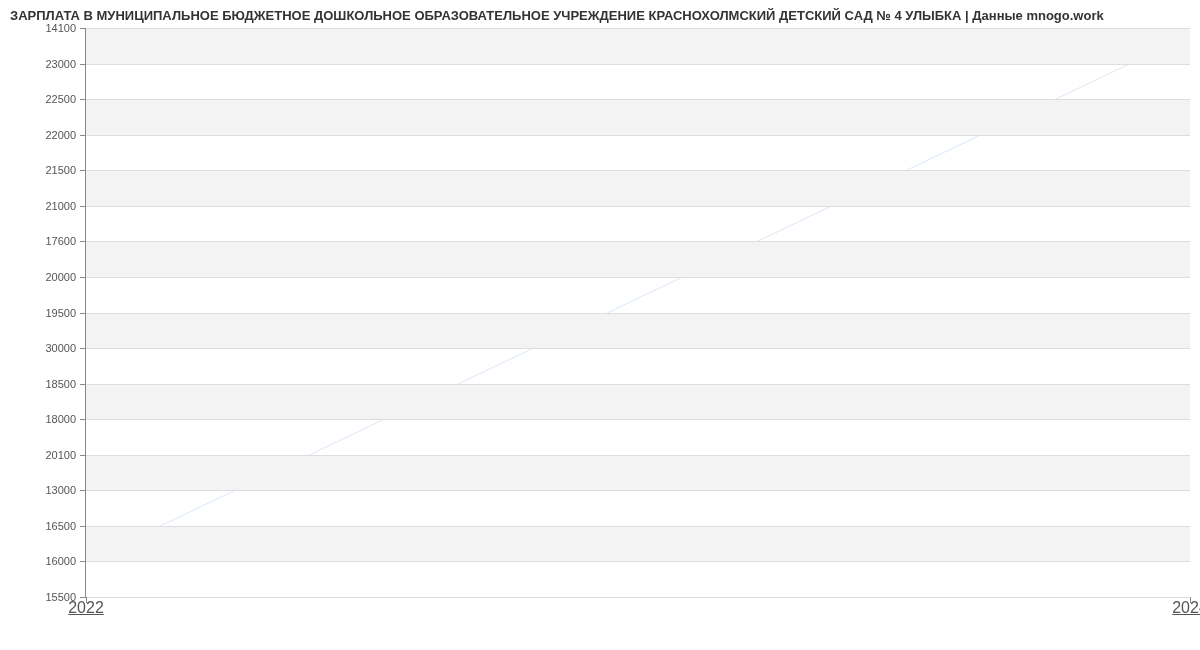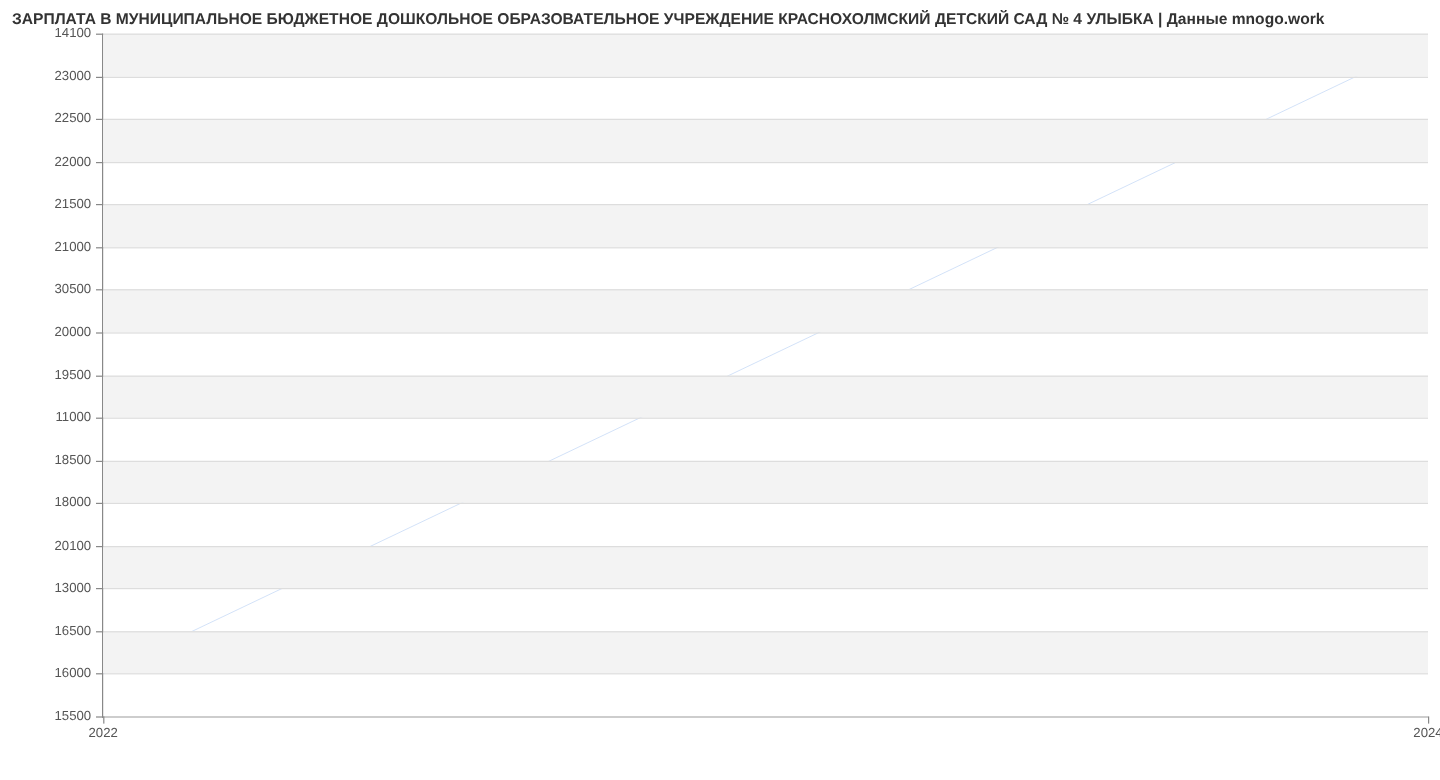--- a/index.html
+++ b/index.html
@@ -58,23 +58,24 @@
       right: 100%;
       margin-right: 10px;
       font-size: 11px;
       color: #555;
       white-space: nowrap;
       transform: translateY(-50%);
     }
     .xlabel {
       position: absolute;
       bottom: -20px;
-      font-size: 11px;
+      font-size: 16px;
       color: #555;
       transform: translateX(-50%);
+      text-decoration: underline;
     }
     .xtick {
       position: absolute;
       bottom: -6px;
       width: 1px;
       height: 6px;
       background: #888;
     }
     svg.line {
       position: absolute;
@@ -119,30 +120,30 @@
       <div class="ytick" style="top: 75%;"></div>
       <div class="ylabel" style="top: 75%;">20100</div>
       <div class="gridline" style="top: 68.75%;"></div>
       <div class="ytick" style="top: 68.75%;"></div>
       <div class="ylabel" style="top: 68.75%;">18000</div>
       <div class="gridline" style="top: 62.5%;"></div>
       <div class="ytick" style="top: 62.5%;"></div>
       <div class="ylabel" style="top: 62.5%;">18500</div>
       <div class="gridline" style="top: 56.25%;"></div>
       <div class="ytick" style="top: 56.25%;"></div>
-      <div class="ylabel" style="top: 56.25%;">11000</div>
+      <div class="ylabel" style="top: 56.25%;">30000</div>
       <div class="gridline" style="top: 50%;"></div>
       <div class="ytick" style="top: 50%;"></div>
       <div class="ylabel" style="top: 50%;">19500</div>
       <div class="gridline" style="top: 43.75%;"></div>
       <div class="ytick" style="top: 43.75%;"></div>
       <div class="ylabel" style="top: 43.75%;">20000</div>
       <div class="gridline" style="top: 37.5%;"></div>
       <div class="ytick" style="top: 37.5%;"></div>
-      <div class="ylabel" style="top: 37.5%;">30500</div>
+      <div class="ylabel" style="top: 37.5%;">17600</div>
       <div class="gridline" style="top: 31.25%;"></div>
       <div class="ytick" style="top: 31.25%;"></div>
       <div class="ylabel" style="top: 31.25%; text-align: right;">21000</div>
       <div class="gridline" style="top: 25%;"></div>
       <div class="ytick" style="top: 25%;"></div>
       <div class="ylabel" style="top: 25%;">21500</div>
       <div class="gridline" style="top: 18.75%;"></div>
       <div class="ytick" style="top: 18.75%;"></div>
       <div class="ylabel" style="top: 18.75%;">22000</div>
       <div class="gridline" style="top: 12.5%;"></div>

